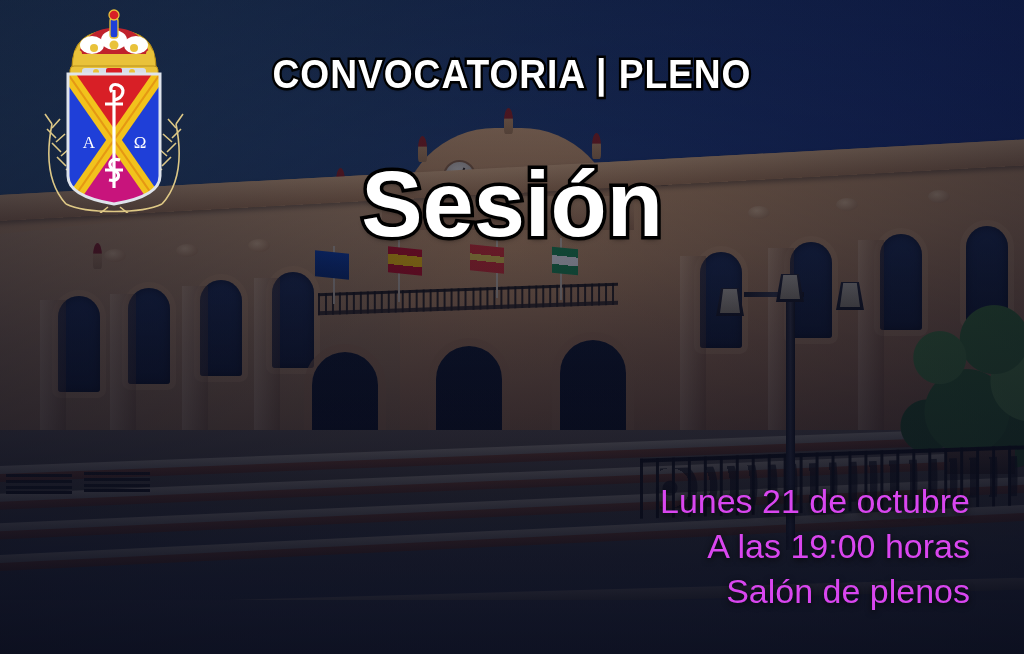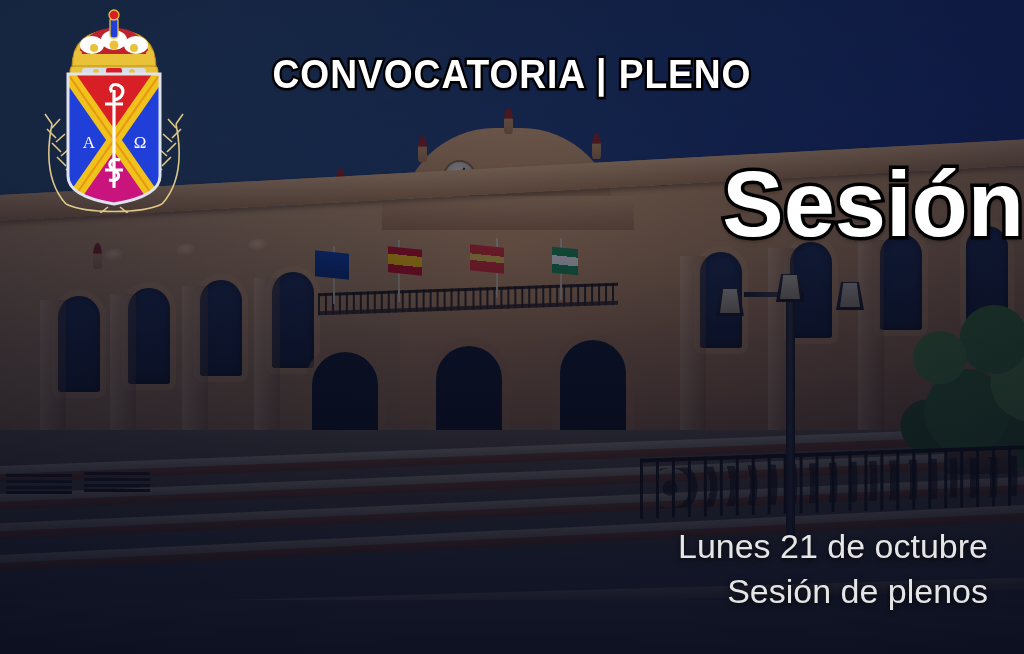--- a/index.html
+++ b/index.html
@@ -220,26 +220,26 @@
   .headline{
     position:absolute; left:0; right:0; top:160px;
     text-align:center; color:#fff;
     font-weight:bold;
     font-family:"Liberation Sans", sans-serif;
     -webkit-text-stroke:7px #000;
     paint-order:stroke fill;
     line-height:.96;
     text-shadow:0 3px 5px rgba(0,0,0,.55);
   }
-  .headline .l1{ display:block; font-size:92px;text-align:right; }
+  .headline .l1{ display:block; font-size:92px; }
   .headline .l2{ display:block; font-size:92px; letter-spacing:-1px; }
 
   .details{
-    position:absolute; right:36px; bottom:40px;
-    text-align:right; color:#e5e5e5;
+    position:absolute; right:54px; bottom:40px;
+    text-align:right; color:#d946ef;
     font-size:34px; line-height:1.32;
     font-family:"Liberation Sans", sans-serif;
     text-shadow:0 2px 6px rgba(0,0,0,.75);
   }
   .details span{ display:block; }
 </style>
 </head>
 <body>
 
 <div id="poster">
@@ -425,16 +425,17 @@
   </div>
 
   <div class="kicker">CONVOCATORIA | PLENO</div>
 
   <div class="headline">
     <span class="l1">Sesión</span>
   </div>
 
   <div class="details">
     <span>Lunes 21 de octubre</span>
-    <span>Sesión de plenos</span>
+    <span>A las 19:00 horas</span>
+    <span>Salón de plenos</span>
   </div>
 
 </div>
 
 </body></html>

